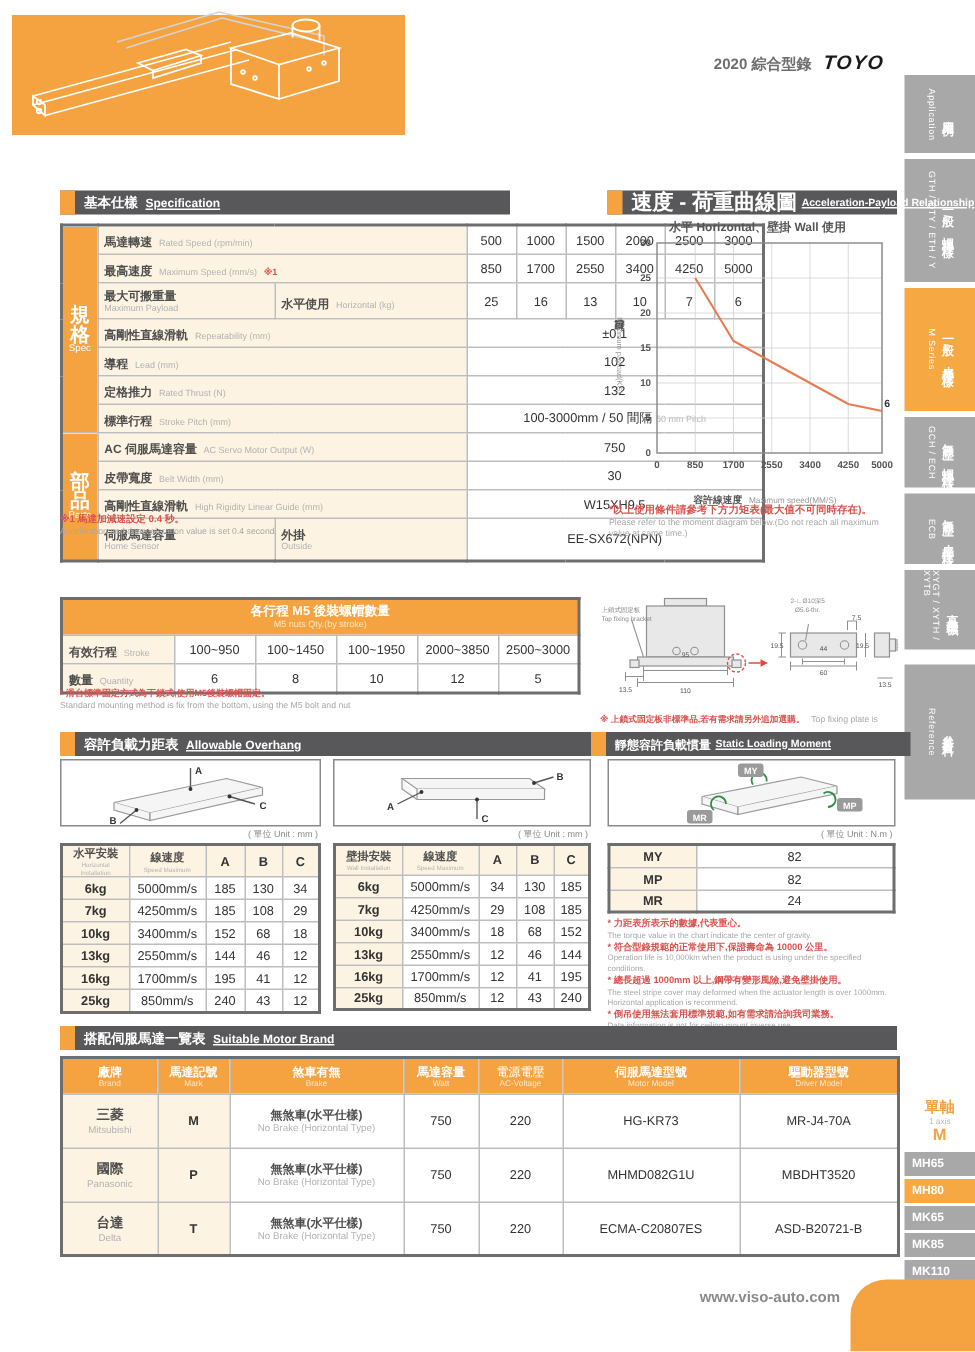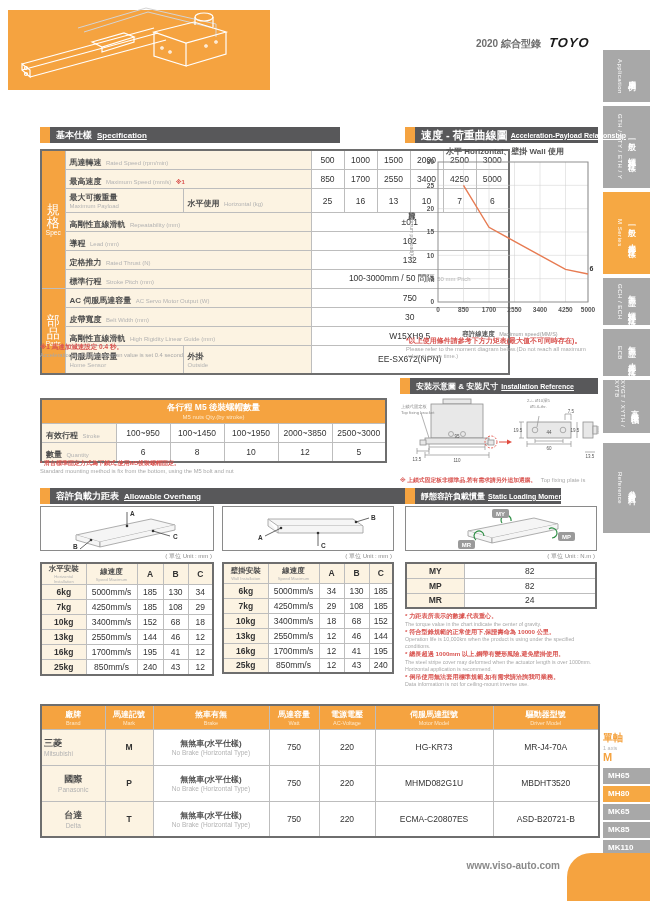--- a/index.html
+++ b/index.html
@@ -9,21 +9,21 @@
   .sec-head{position:absolute;height:16px;background:#58585A;display:flex;align-items:center;}
   .acc{width:10px;height:16px;background:#F5A340;flex:none;}
   .hzh{color:#fff;font-size:9px;font-weight:bold;margin-left:6px;white-space:nowrap;}
   .hen{color:#fff;font-size:8px;font-weight:bold;margin-left:5px;white-space:nowrap;text-decoration:underline;}
   
   table{border-collapse:collapse;table-layout:fixed;}
   td,th{border:1px solid #bdbdbd;padding:0 2px;overflow:hidden;font-weight:normal;}
   .tb{border:2px solid #6e6e6e;}
   .cr{background:#FCF3E2;}
   .og{background:#F5A340;color:#fff;text-align:center;vertical-align:middle;}
-  .ogc{font-size:13px;font-weight:normal;line-height:13px;}
+  .ogc{font-size:13px;font-weight:bold;line-height:13px;}
   .oge{font-size:6.5px;line-height:8px;}
   .lab{text-align:left;padding-left:4px;}
   .lzh{font-size:8px;font-weight:bold;color:#4e4e4e;}
   .len{font-size:6px;color:#b3b3b3;}
   .red{color:#D9534F;font-size:6px;font-weight:bold;}
   .v{font-size:8.5px;color:#333;text-align:center;}
   .vg{font-size:6px;color:#b3b3b3;}
   
   .tab{position:absolute;left:603px;width:47px;background:#A8A8A8;writing-mode:vertical-rl;display:flex;flex-direction:column;align-items:center;justify-content:center;gap:2px;}
   .tab.on{background:#F6A843;}
@@ -205,21 +205,21 @@
         </tr>
   </tbody>
     </table>
   <div class="abs" style="left:40px;top:343px">
     <div class="nzh">※1 馬達加減速設定 0.4 秒。</div>
     <div class="nen">Acceleration and deacceleration value is set 0.4 second.</div>
   </div>
 
   <div class="sec-head" style="left:405px;top:127px;width:193px">
     <span class="acc"></span>
-    <span class="hzh" style="font-size:11px">速度 - 荷重曲線圖</span>
+    <span class="hzh" style="font-size:14px">速度 - 荷重曲線圖</span>
       <span class="hen" style="font-size:7px;margin-left:3px">Acceleration-Payload Relationship</span>
   </div>
   <div class="abs" style="left:420px;top:146px;width:170px;text-align:center;font-size:8px;font-weight:bold;color:#555;">水平 Horizontal、壁掛 Wall 使用</div>
   <div class="abs" style="left:403px;top:190px;writing-mode:vertical-rl;text-align:center;height:90px;">
     <span style="font-size:6.5px;font-weight:bold;color:#555">容許荷重</span>
     <span style="font-size:5px;color:#9a9a9a">Maximum payload(KG)</span>
   </div>
   <svg id="chart-svg" class="abs" style="left:414px;top:156px" width="184" height="164" viewBox="0 0 184 164">
       <line x1="49.5" y1="6" x2="49.5" y2="146" stroke="#cfcfcf" stroke-width="0.5"></line>
       <line x1="75" y1="6" x2="75" y2="146" stroke="#cfcfcf" stroke-width="0.5"></line>
@@ -292,25 +292,20 @@
           <td class="v">12</td>
           <td class="v">5</td>
         </tr>
   </tbody>
     </table>
   <div class="abs" style="left:40px;top:459px">
     <div class="nzh" style="font-size:6px">* 滑台標準固定方式為下鎖式,使用M5後裝螺帽固定。</div>
     <div class="nen">Standard mounting method is fix from the bottom, using the M5 bolt and nut</div>
   </div>
 
-  <div class="sec-head" style="left:400px;top:378px;width:198px">
-    <span class="acc"></span>
-    <span class="hzh" style="font-size:8px">安裝示意圖 &amp; 安裝尺寸</span>
-      <span class="hen" style="font-size:7px;margin-left:3px">Installation Reference</span>
-  </div>
   <svg class="abs" style="left:399px;top:394px" width="200" height="72" viewBox="0 0 200 72">
     <g fill="#e8e8e8" stroke="#909090" stroke-width="0.8">
       <rect x="44" y="5" width="28" height="5"></rect>
         <rect x="32" y="10" width="52" height="34"></rect>
         <rect x="26" y="44" width="64" height="6"></rect>
       <rect x="21" y="46" width="6" height="5"></rect>
         <rect x="89" y="46" width="6" height="5"></rect>
       <rect x="128" y="28" width="44" height="16"></rect>
         <rect x="184" y="28" width="10" height="16"></rect>
         <rect x="194" y="32" width="4" height="8"></rect>
@@ -358,21 +353,21 @@
   <div class="abs" style="left:400px;top:468px;width:198px">
     <span class="nzh" style="font-size:5.8px">※ 上鎖式固定板非標準品,若有需求請另外追加選購。</span>
     <span class="nen">Top fixing plate is optional.</span>
   </div>
 
   <div class="sec-head" style="left:40px;top:488px;width:370px">
     <span class="acc"></span>
     <span class="hzh">容許負載力距表</span>
       <span class="hen">Allowable Overhang</span>
   </div>
-  <div class="sec-head" style="left:405px;top:488px;width:156px">
+  <div class="sec-head" style="left:394px;top:488px;width:213px">
     <span class="acc"></span>
     <span class="hzh" style="font-size:8px">靜態容許負載慣量</span>
       <span class="hen" style="font-size:7px;margin-left:3px">Static Loading Moment</span>
   </div>
 
   <div class="dbox" style="left:40px;top:506px;width:172px;height:43px">
     <svg width="172" height="43" viewBox="0 0 172 43">
       <g fill="#f5f5f5" stroke="#999" stroke-width="0.8">
         <path d="M35,28 L110,12 L134,18 L59,35 Z"></path>
           <path d="M35,28 L35,33 L59,40 L59,35"></path>
@@ -605,20 +600,25 @@
     <div class="nzh" style="font-size:6.2px">* 力距表所表示的數據,代表重心。</div>
     <div class="nen" style="font-size:5.3px">The torque value in the chart indicate the center of gravity.</div>
     <div class="nzh" style="font-size:6.2px">* 符合型錄規範的正常使用下,保證壽命為 10000 公里。</div>
     <div class="nen" style="font-size:5.3px">Operation life is 10,000km when the product is using under the specified conditions.</div>
     <div class="nzh" style="font-size:6.2px">* 總長超過 1000mm 以上,鋼帶有變形風險,避免壁掛使用。</div>
     <div class="nen" style="font-size:5.3px">The steel stripe cover may deformed when the actuator length is over 1000mm. Horizontal application is recommend.</div>
     <div class="nzh" style="font-size:6.2px">* 倒吊使用無法套用標準規範,如有需求請洽詢我司業務。</div>
     <div class="nen" style="font-size:5.3px">Data information is not for ceiling-mount inverse use.</div>
   </div>
 
+  <div class="sec-head" style="left:40px;top:684px;width:558px">
+    <span class="acc"></span>
+    <span class="hzh">搭配伺服馬達一覽表</span>
+      <span class="hen">Suitable Motor Brand</span>
+  </div>
   <table class="abs tb" style="left:40px;top:704px;width:558px">
     <colgroup>
         <col style="width:64px">
         <col style="width:48px">
         <col style="width:116px">
         <col style="width:50px">
         <col style="width:56px">
         <col style="width:118px">
         <col style="width:106px">
       </colgroup>
@@ -634,34 +634,34 @@
           </th>
       <th class="og">
             <div style="font-size:8px;font-weight:bold">煞車有無</div>
             <div style="font-size:5.5px;color:#FDE7C7">Brake</div>
           </th>
       <th class="og">
             <div style="font-size:8px;font-weight:bold">馬達容量</div>
             <div style="font-size:5.5px;color:#FDE7C7">Watt</div>
           </th>
       <th class="og">
-            <div style="font-size:8px;font-weight:bold">電源電壓</div>
+            <div style="font-size:8px;font-weight:normal">電源電壓</div>
             <div style="font-size:5.5px;color:#FDE7C7">AC-Voltage</div>
           </th>
       <th class="og">
             <div style="font-size:8px;font-weight:bold">伺服馬達型號</div>
             <div style="font-size:5.5px;color:#FDE7C7">Motor Model</div>
           </th>
       <th class="og">
             <div style="font-size:8px;font-weight:bold">驅動器型號</div>
             <div style="font-size:5.5px;color:#FDE7C7">Driver Model</div>
           </th>
     </tr>
     <tr style="height:36px">
-      <td class="cr" style="text-align:left">
+      <td class="cr" style="text-align:center">
             <div class="lzh" style="font-size:9px">三菱</div>
             <div class="len" style="font-size:6.5px">Mitsubishi</div>
           </td>
       <td class="cr v" style="font-weight:bold">M</td>
       <td style="text-align:center">
             <div class="lzh" style="font-size:8px">無煞車(水平仕樣)</div>
             <div class="len" style="font-size:6.5px">No Brake (Horizontal Type)</div>
           </td>
       <td class="v">750</td>
           <td class="v">220</td>
@@ -694,21 +694,21 @@
             <div class="len" style="font-size:6.5px">No Brake (Horizontal Type)</div>
           </td>
       <td class="v">750</td>
           <td class="v">220</td>
       <td class="v">ECMA-C20807ES</td>
           <td class="v">ASD-B20721-B</td>
     </tr>
   </tbody>
     </table>
 
-  <div class="abs" style="left:603px;top:731px;width:47px;text-align:left">
+  <div class="abs" style="left:603px;top:731px;width:47px;text-align:center">
     <div style="font-size:10px;font-weight:bold;color:#F5A340">單軸</div>
     <div style="font-size:5.5px;color:#b5b5b5">1 axis</div>
     <div style="font-size:11px;font-weight:bold;color:#F5A340">M</div>
   </div>
   <div class="mitem" style="top:768px">MH65</div>
   <div class="mitem on" style="top:786px">MH80</div>
   <div class="mitem" style="top:804px">MK65</div>
   <div class="mitem" style="top:822px">MK85</div>
   <div class="mitem" style="top:840px">MK110</div>
 

